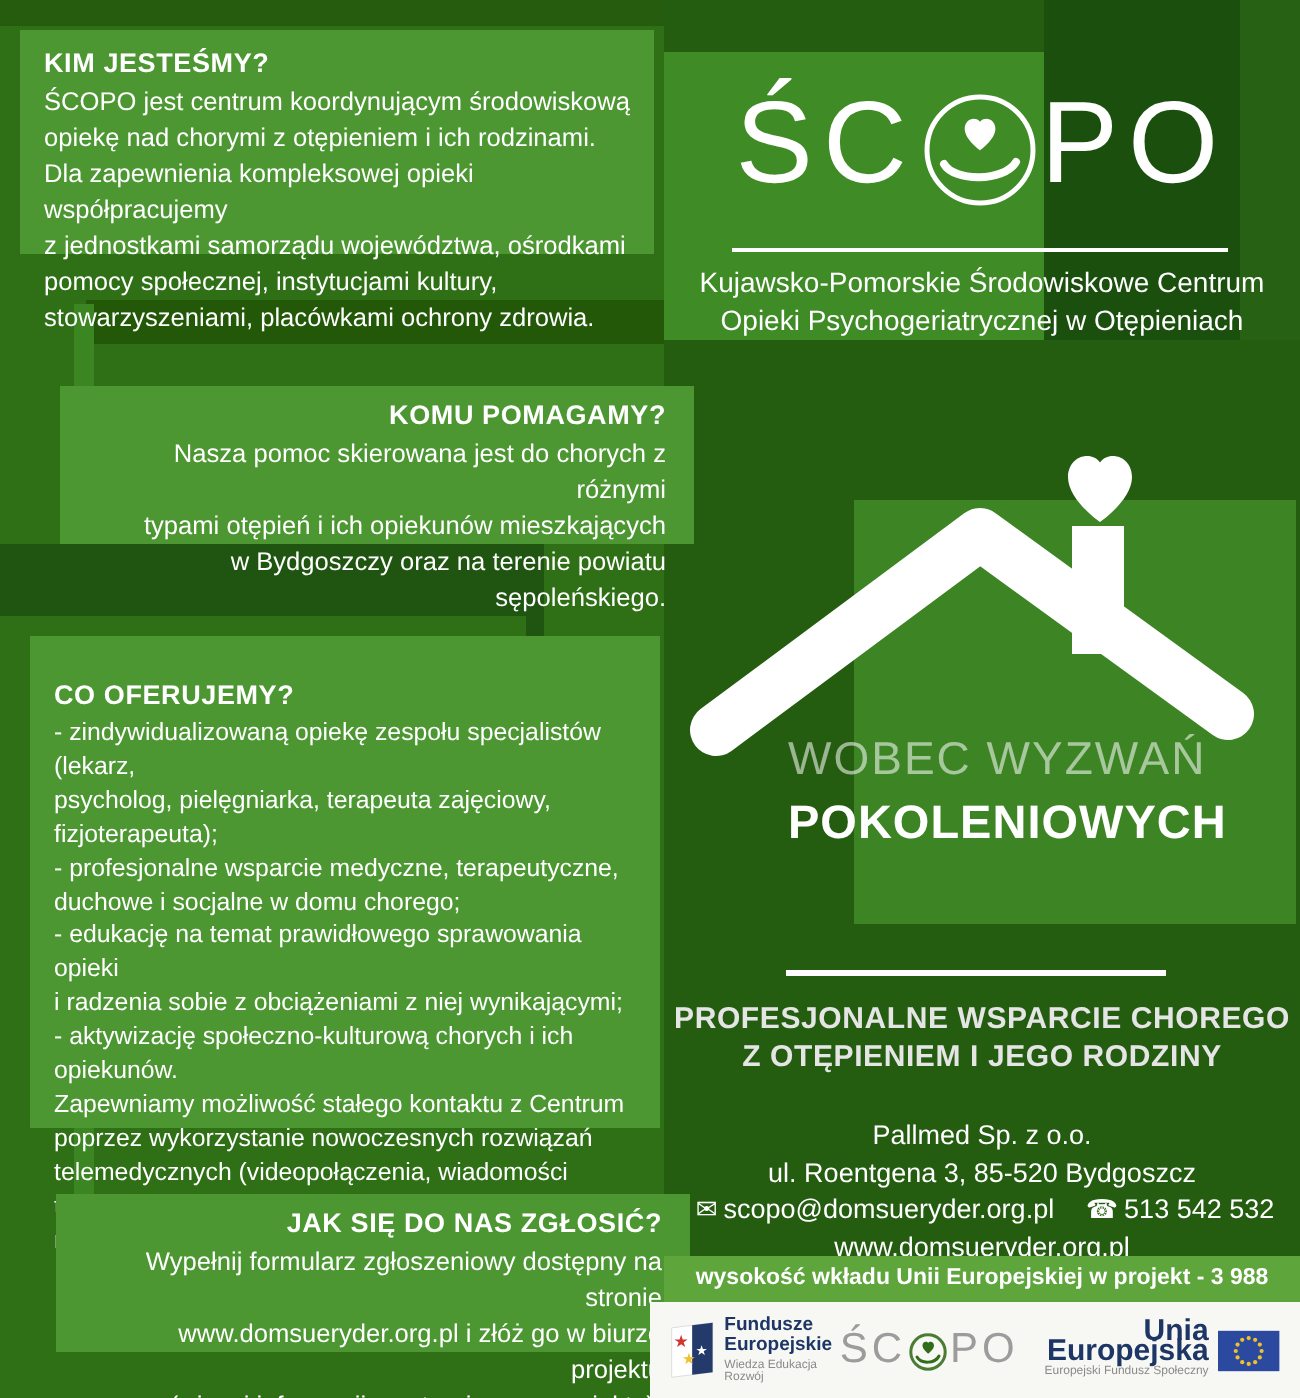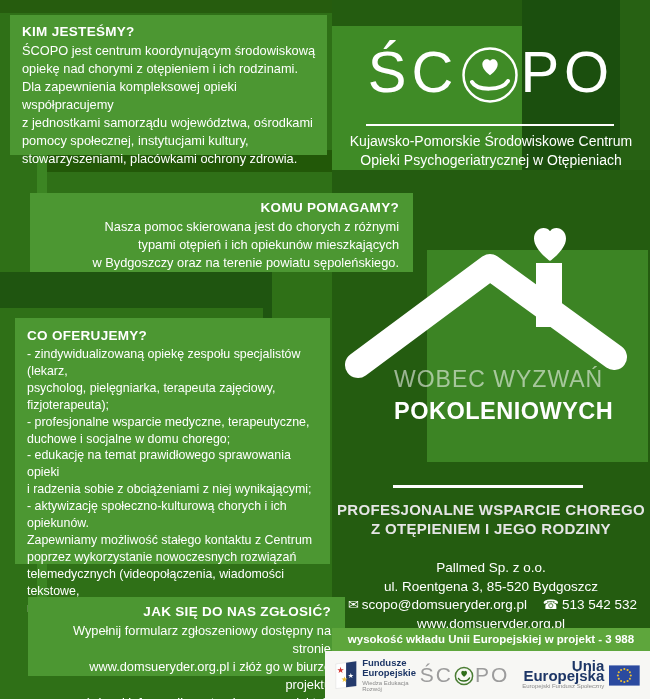--- a/index.html
+++ b/index.html
@@ -17,23 +17,23 @@
   .stub-a{left:37px;top:152px;width:10px;height:43px;background:#3c8523;}
   .band-b{left:0;top:272px;width:270px;height:36px;background:#1f5510;}
   .stub-b{left:263px;top:272px;width:9px;height:46px;background:#1f5510;}
   .stub-c{left:37px;top:560px;width:10px;height:40px;background:#3c8523;}
   .band-light{left:332px;top:628px;width:318px;height:23px;background:#5ea63c;}
   .footer-white{left:325px;top:651px;width:325px;height:48px;background:#f7f7f4;}
   
   .box{background:#4c9732;color:#fff;box-sizing:border-box;}
   .box h2{margin:0 0 3px 0;font-size:13.5px;font-weight:700;letter-spacing:.3px;}
   .box p{margin:0;font-size:12.8px;line-height:18px;white-space:pre-line;}
-  .box1{left:10px;top:15px;width:317px;height:140px;padding:9px 12px;}
-  .box2{left:30px;top:193px;width:383px;height:79px;padding:7px 14px;text-align:right;}
-  .box3{left:15px;top:318px;width:315px;height:246px;padding:10px 12px;}
+  .box1{left:10px;top:15px;width:317px;height:112px;padding:9px 12px;}
+  .box2{left:30px;top:193px;width:317px;height:79px;padding:7px 14px;text-align:right;}
+  .box3{left:15px;top:318px;width:315px;height:246px;padding:22px 12px;}
   .box3 p{font-size:12.4px;line-height:16.9px;}
   .box4{left:28px;top:597px;width:317px;height:79px;padding:7px 14px;text-align:right;}
   
   .brand{left:332px;top:24px;width:318px;height:96px;display:flex;
          align-items:center;justify-content:center;color:#fff;}
   .brand .lg{font-size:58px;font-weight:300;letter-spacing:5px;line-height:90px;}
   .brand svg{margin:6px 1px 0 3px;}
   .brand-divider{left:366px;top:124px;width:248px;height:2px;background:#fff;}
   .brand-sub{left:332px;top:132px;width:318px;text-align:center;color:#fff;
              font-size:14px;line-height:19px;white-space:pre-line;}

